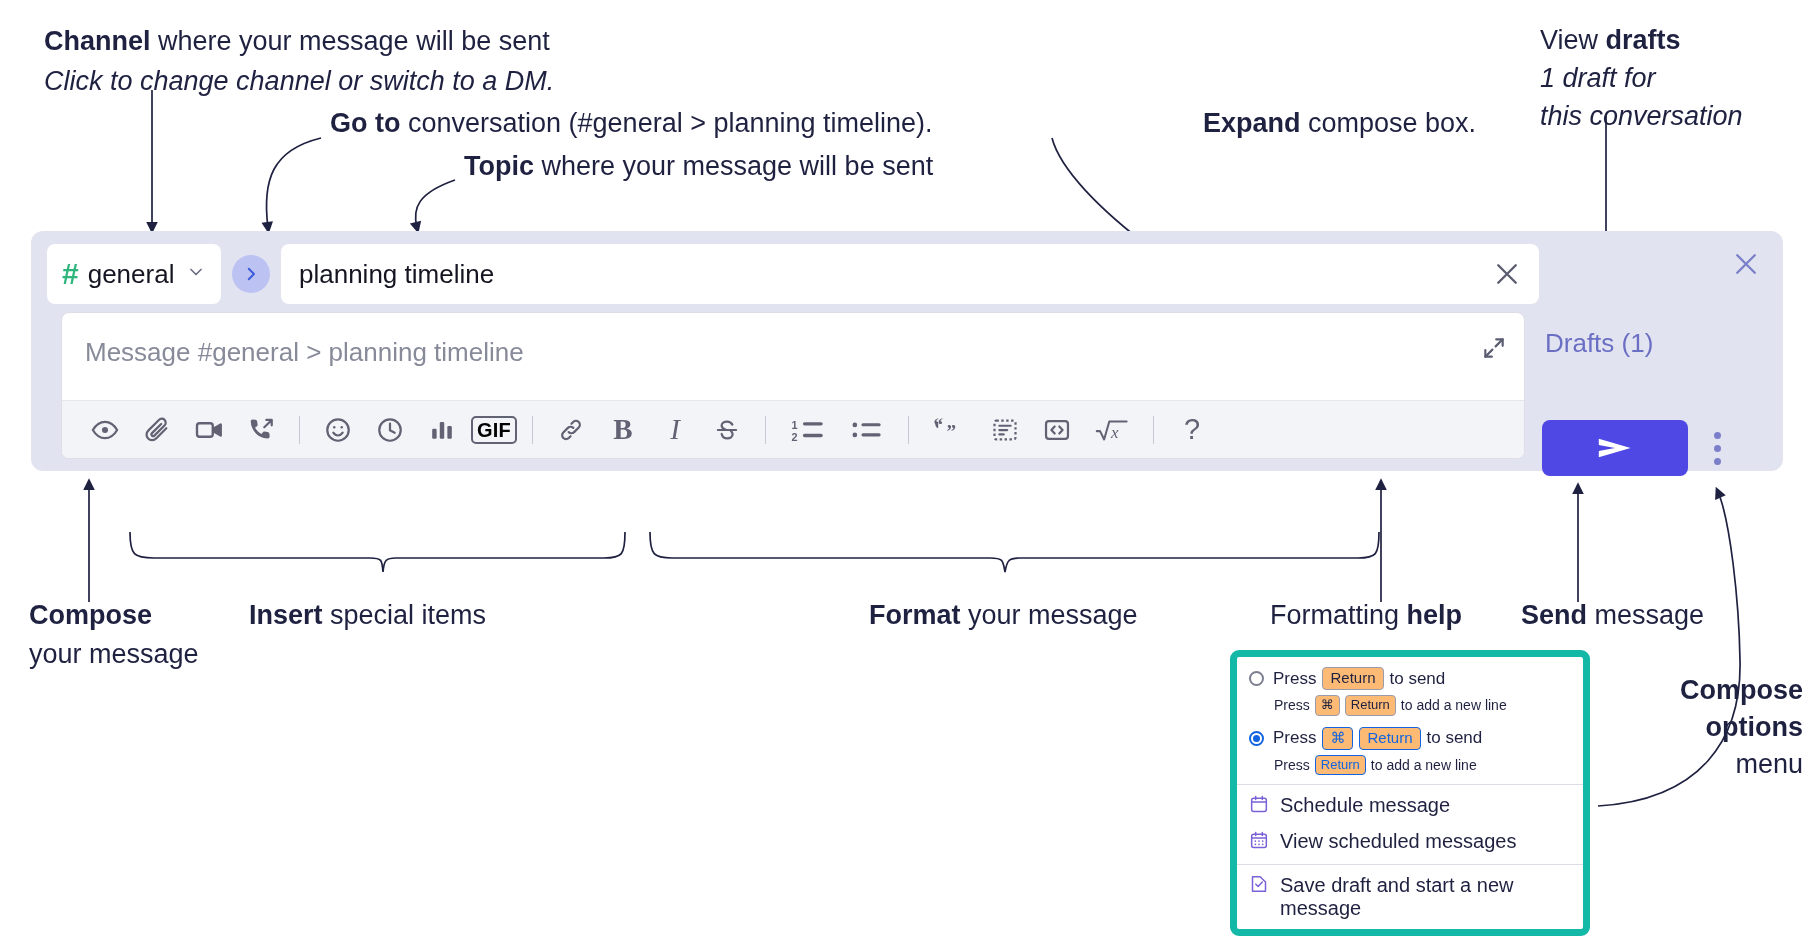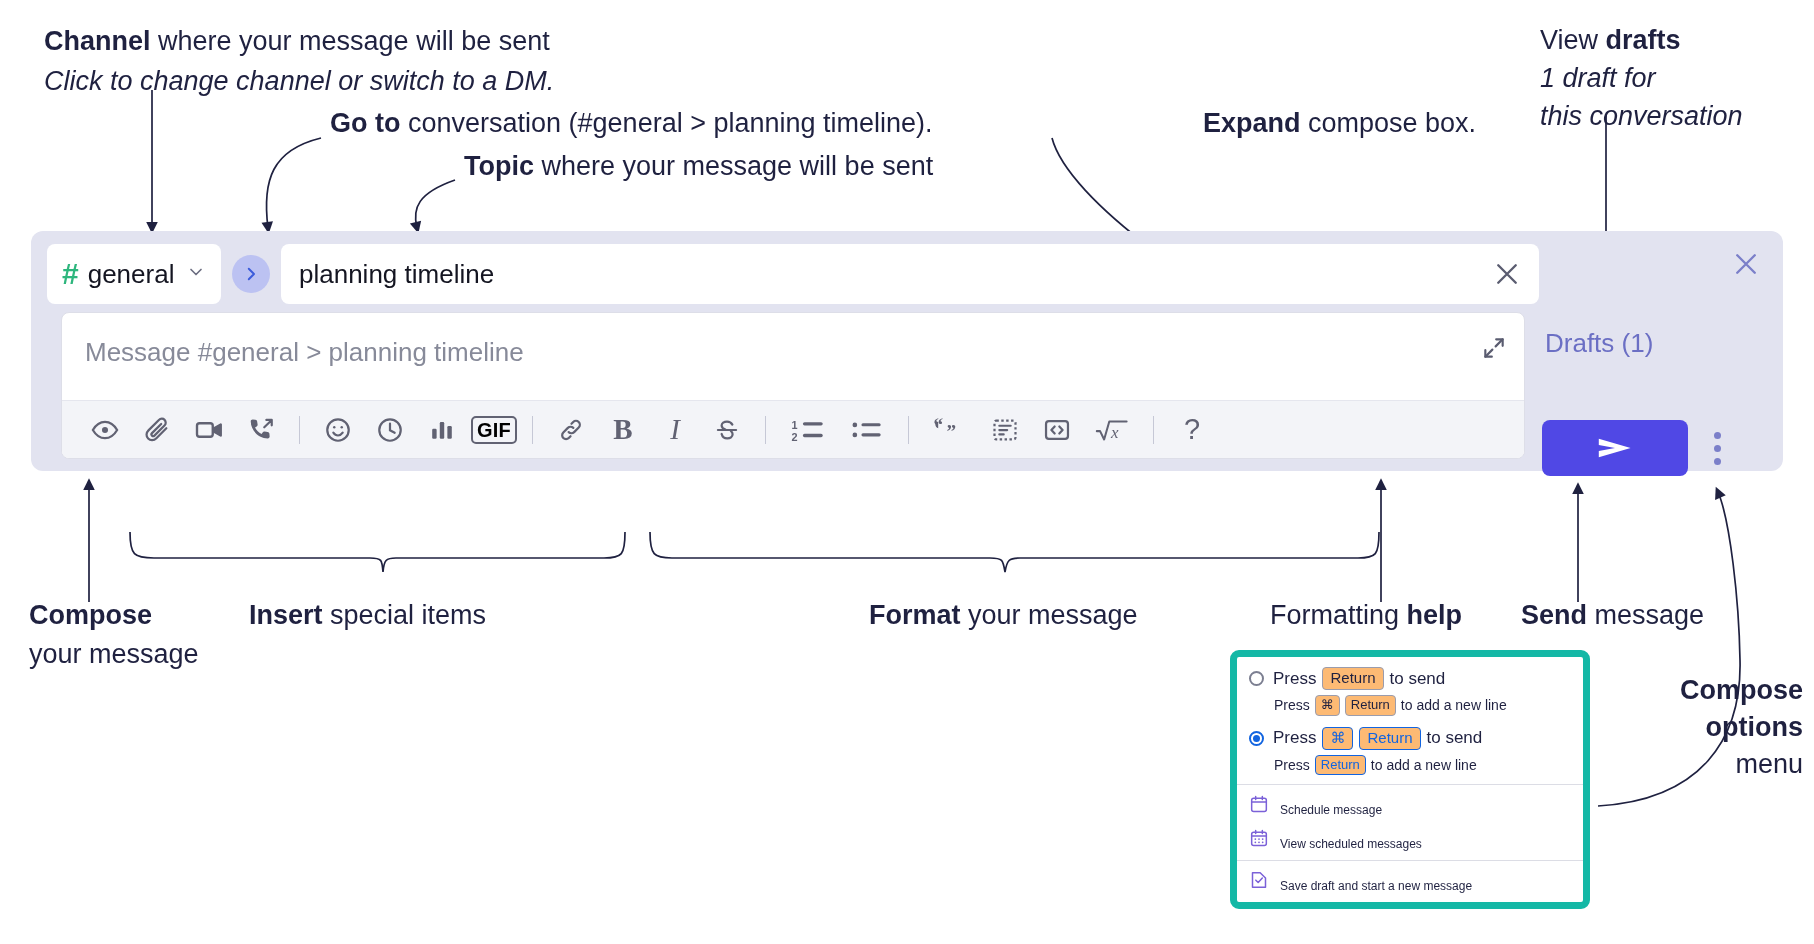--- a/index.html
+++ b/index.html
@@ -111,21 +111,21 @@
            display: flex; align-items: center; justify-content: center; background: #fff; }
   .radio.on { border-color: #1264E0; }
   .radio.on::after { content: ""; width: 7px; height: 7px; border-radius: 50%; background: #1264E0; display: block; }
   .opt-main { font-size: 17px; display: flex; align-items: center; gap: 6px; }
   .opt-sub { font-size: 14px; display: flex; align-items: center; gap: 5px; margin: 5px 0 0 25px; }
   .key { border: 1px solid #9A9CAD; border-radius: 4px; padding: 1px 7px 2px 7px; background: #fdba74;
          font-size: 15px; line-height: 1.2; color: #1F2140; }
   .opt-sub .key { font-size: 13px; padding: 1px 5px 2px 5px; }
   .key.blue { border-color: #1264E0; color: #1264E0; }
   .menu-div { height: 1px; background: #DCDDE5; }
-  .menu-item { display: flex; align-items: flex-end; gap: 11px; padding: 9px 12px; font-size: 12px; cursor: pointer; }
+  .menu-item { display: flex; align-items: flex-start; gap: 11px; padding: 9px 12px; font-size: 20px; cursor: pointer; }
   .menu-item svg { flex: none; }
 </style>
 </head>
 <body>
 
 <div id="root">
 
   <svg id="lines" viewBox="0 0 1814 944">
     <defs>
       <marker id="arrow" markerWidth="9" markerHeight="9" refX="4.2" refY="4.2" orient="auto">

